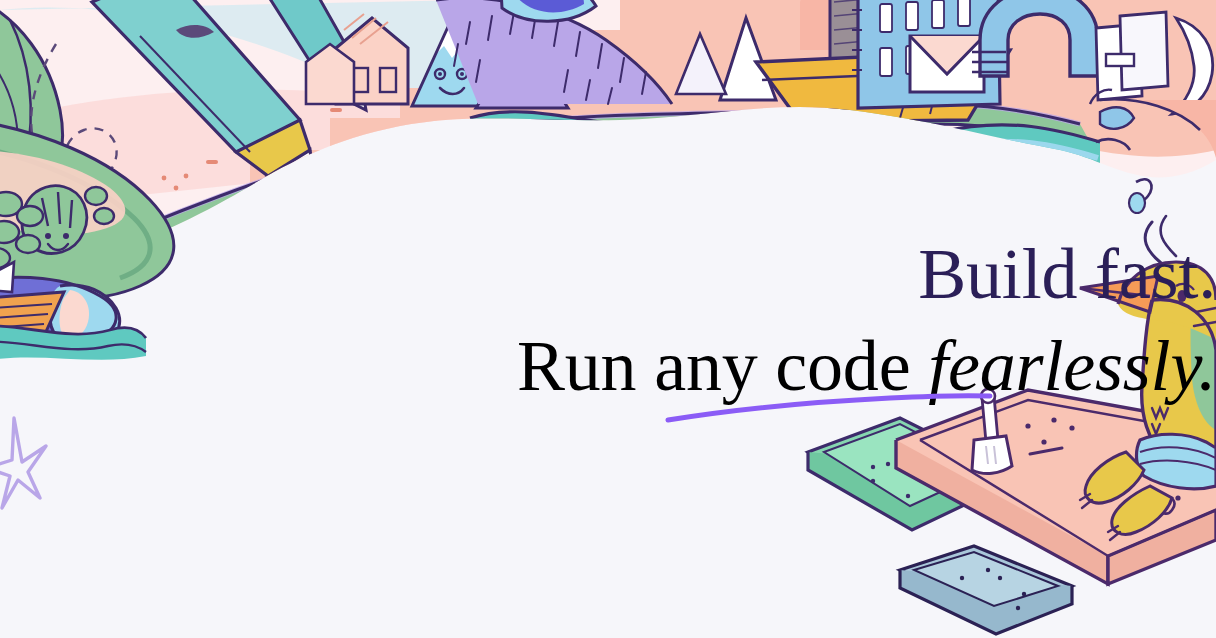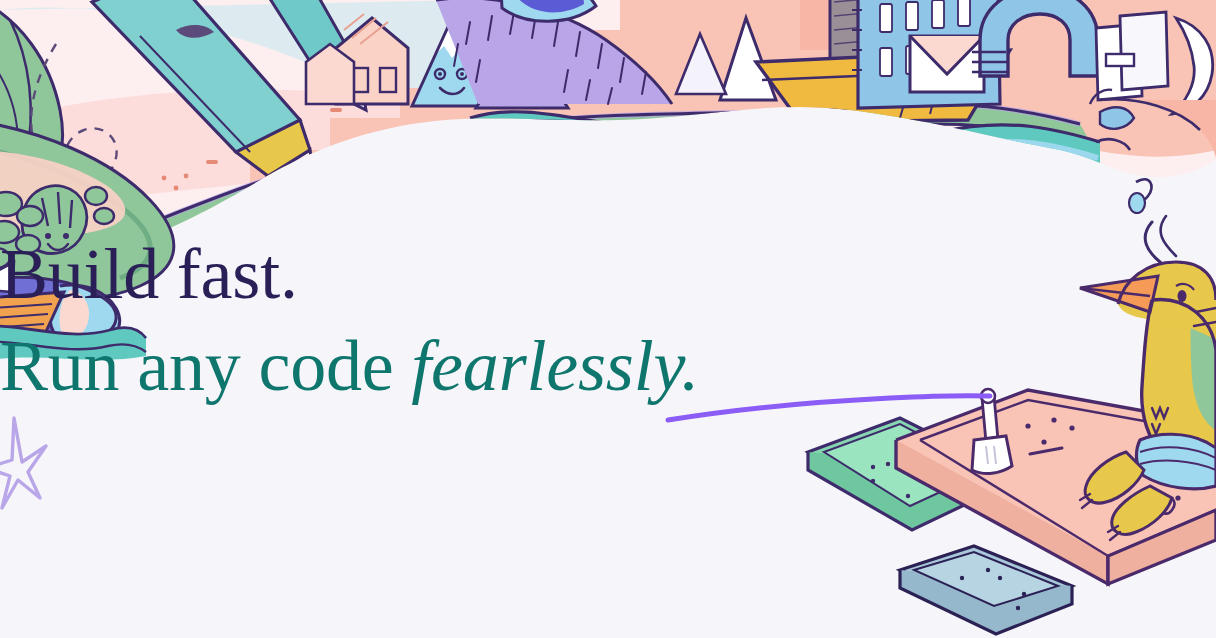--- a/index.html
+++ b/index.html
@@ -27,21 +27,21 @@
     left: 0;
     width: 1216px;
     height: 638px;
     pointer-events: none;
   }
   #headline-block {
     position: absolute;
     left: 0;
     top: 228px;
     width: 1216px;
-    text-align: left;
+    text-align: right;
     z-index: 5;
   }
   .headline-line {
     display: block;
     color: #2b1f58;
     font-family: "Liberation Serif", serif;
     font-size: 72px;
     line-height: 1.28;
     letter-spacing: -0.2px;
     white-space: pre;
@@ -453,20 +453,20 @@
         <path d="M1090,494 L1080,500"></path>
           <path d="M1092,500 L1082,508"></path>
         <path d="M1118,526 L1108,532"></path>
           <path d="M1120,532 L1110,540"></path>
       </g>
     </g>
   </svg>
 
   <div id="headline-block">
     <span class="headline-line" style="color: rgb(43, 31, 88);">Build fast.</span>
-    <span class="headline-line" style="color: #0f766e;"><span>Run any code </span><span class="em">fearlessly.</span></span>
+    <span class="headline-line" style="color: #000000;"><span>Run any code </span><span class="em">fearlessly.</span></span>
   </div>
 
   <svg id="underline-svg" viewBox="0 0 350 40" xmlns="http://www.w3.org/2000/svg">
     <path id="underline-path" d="M8,32 C70,22 150,14 230,10 C270,8 302,7 330,8" fill="none" stroke="#8b5cf6" stroke-width="5" stroke-linecap="round"></path>
   </svg>
 
 </div>
 
 </body></html>

